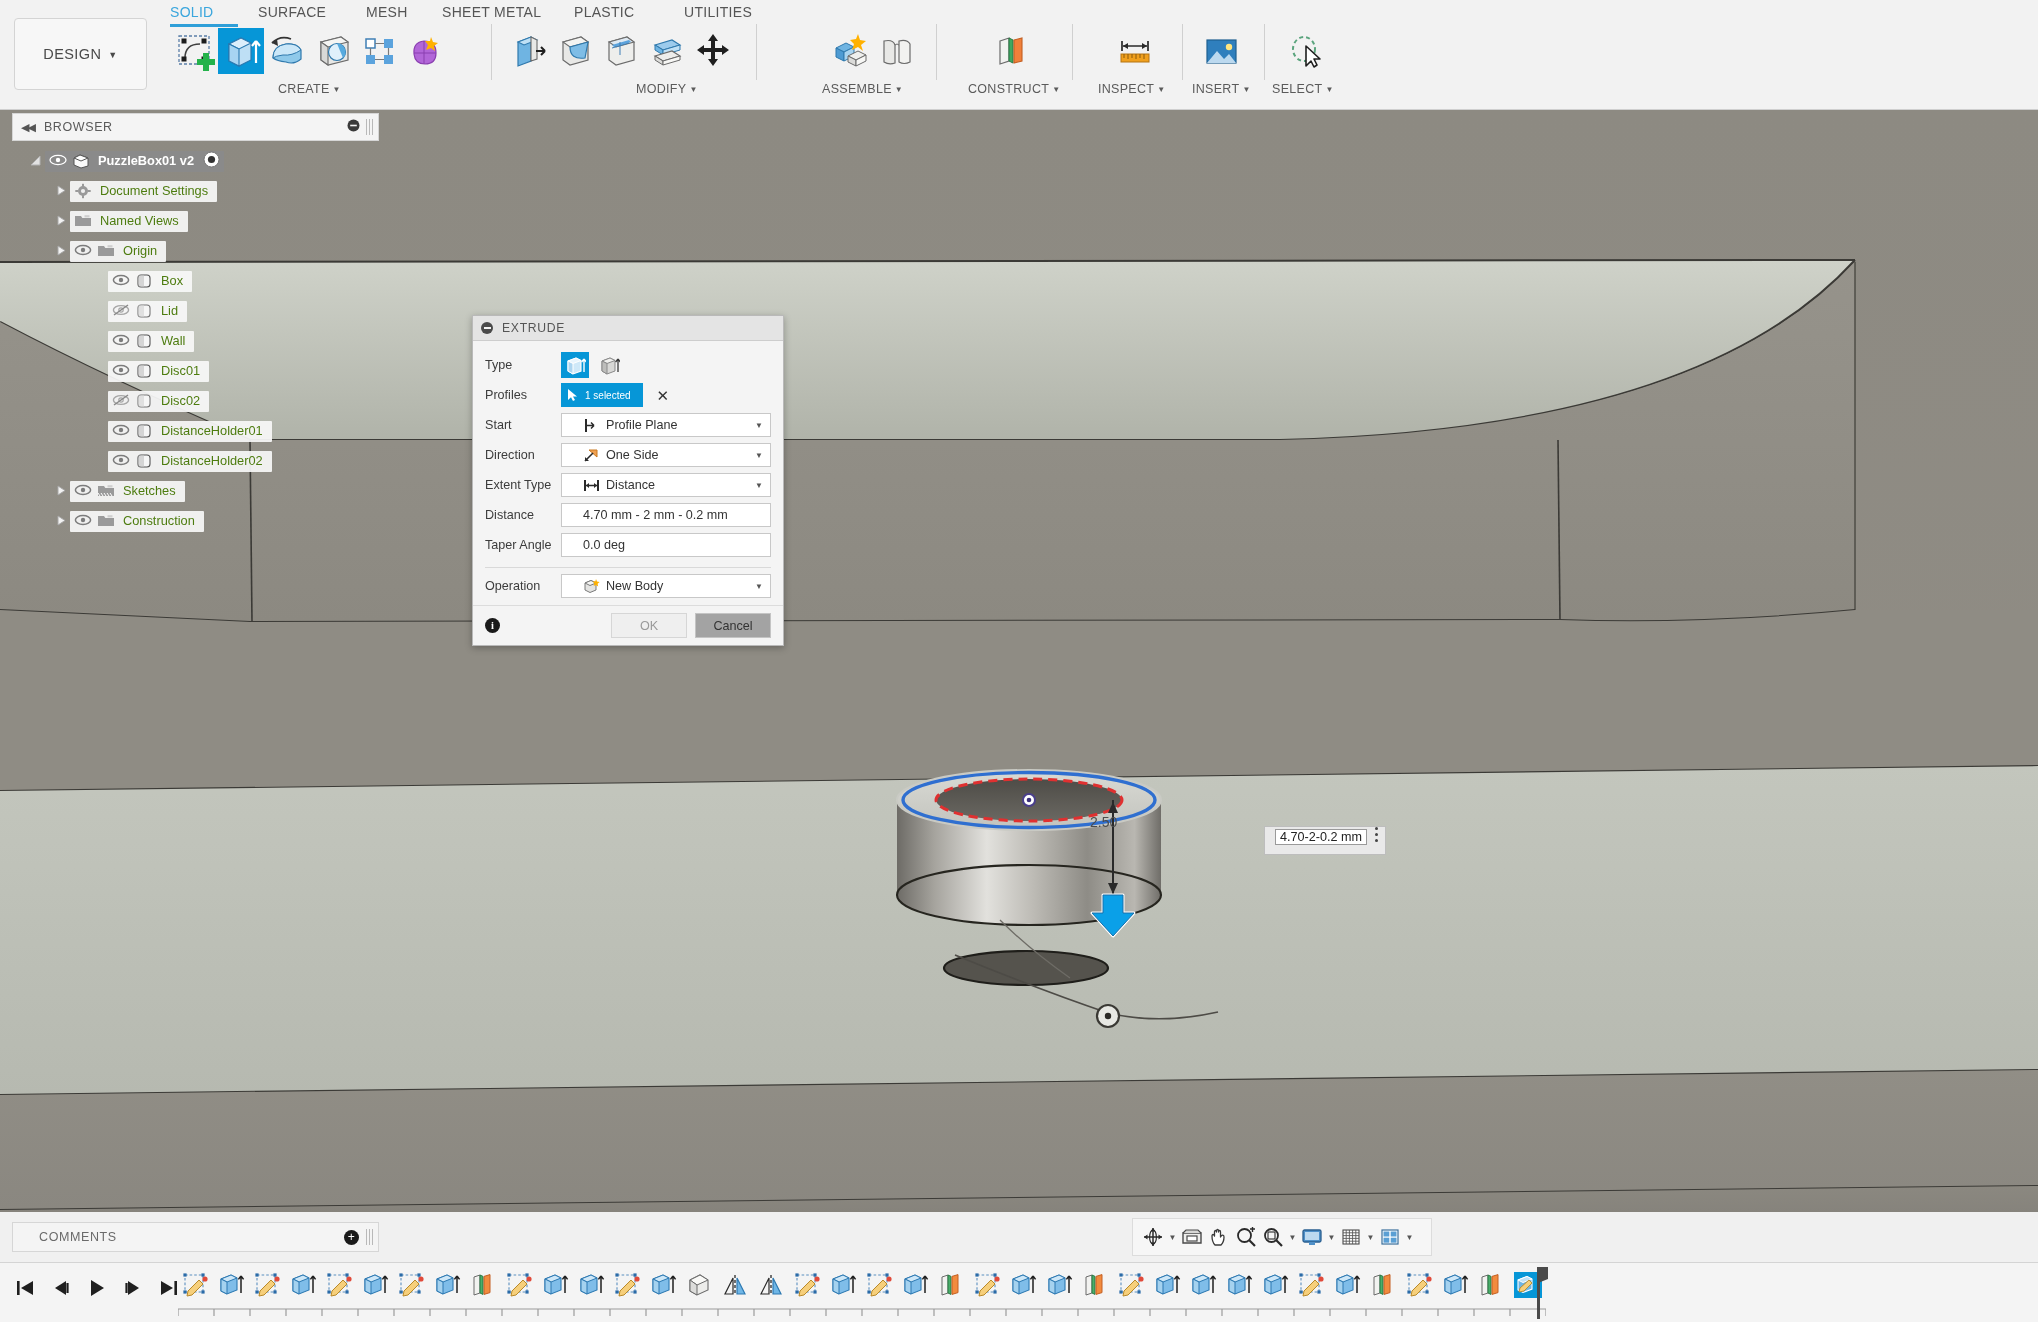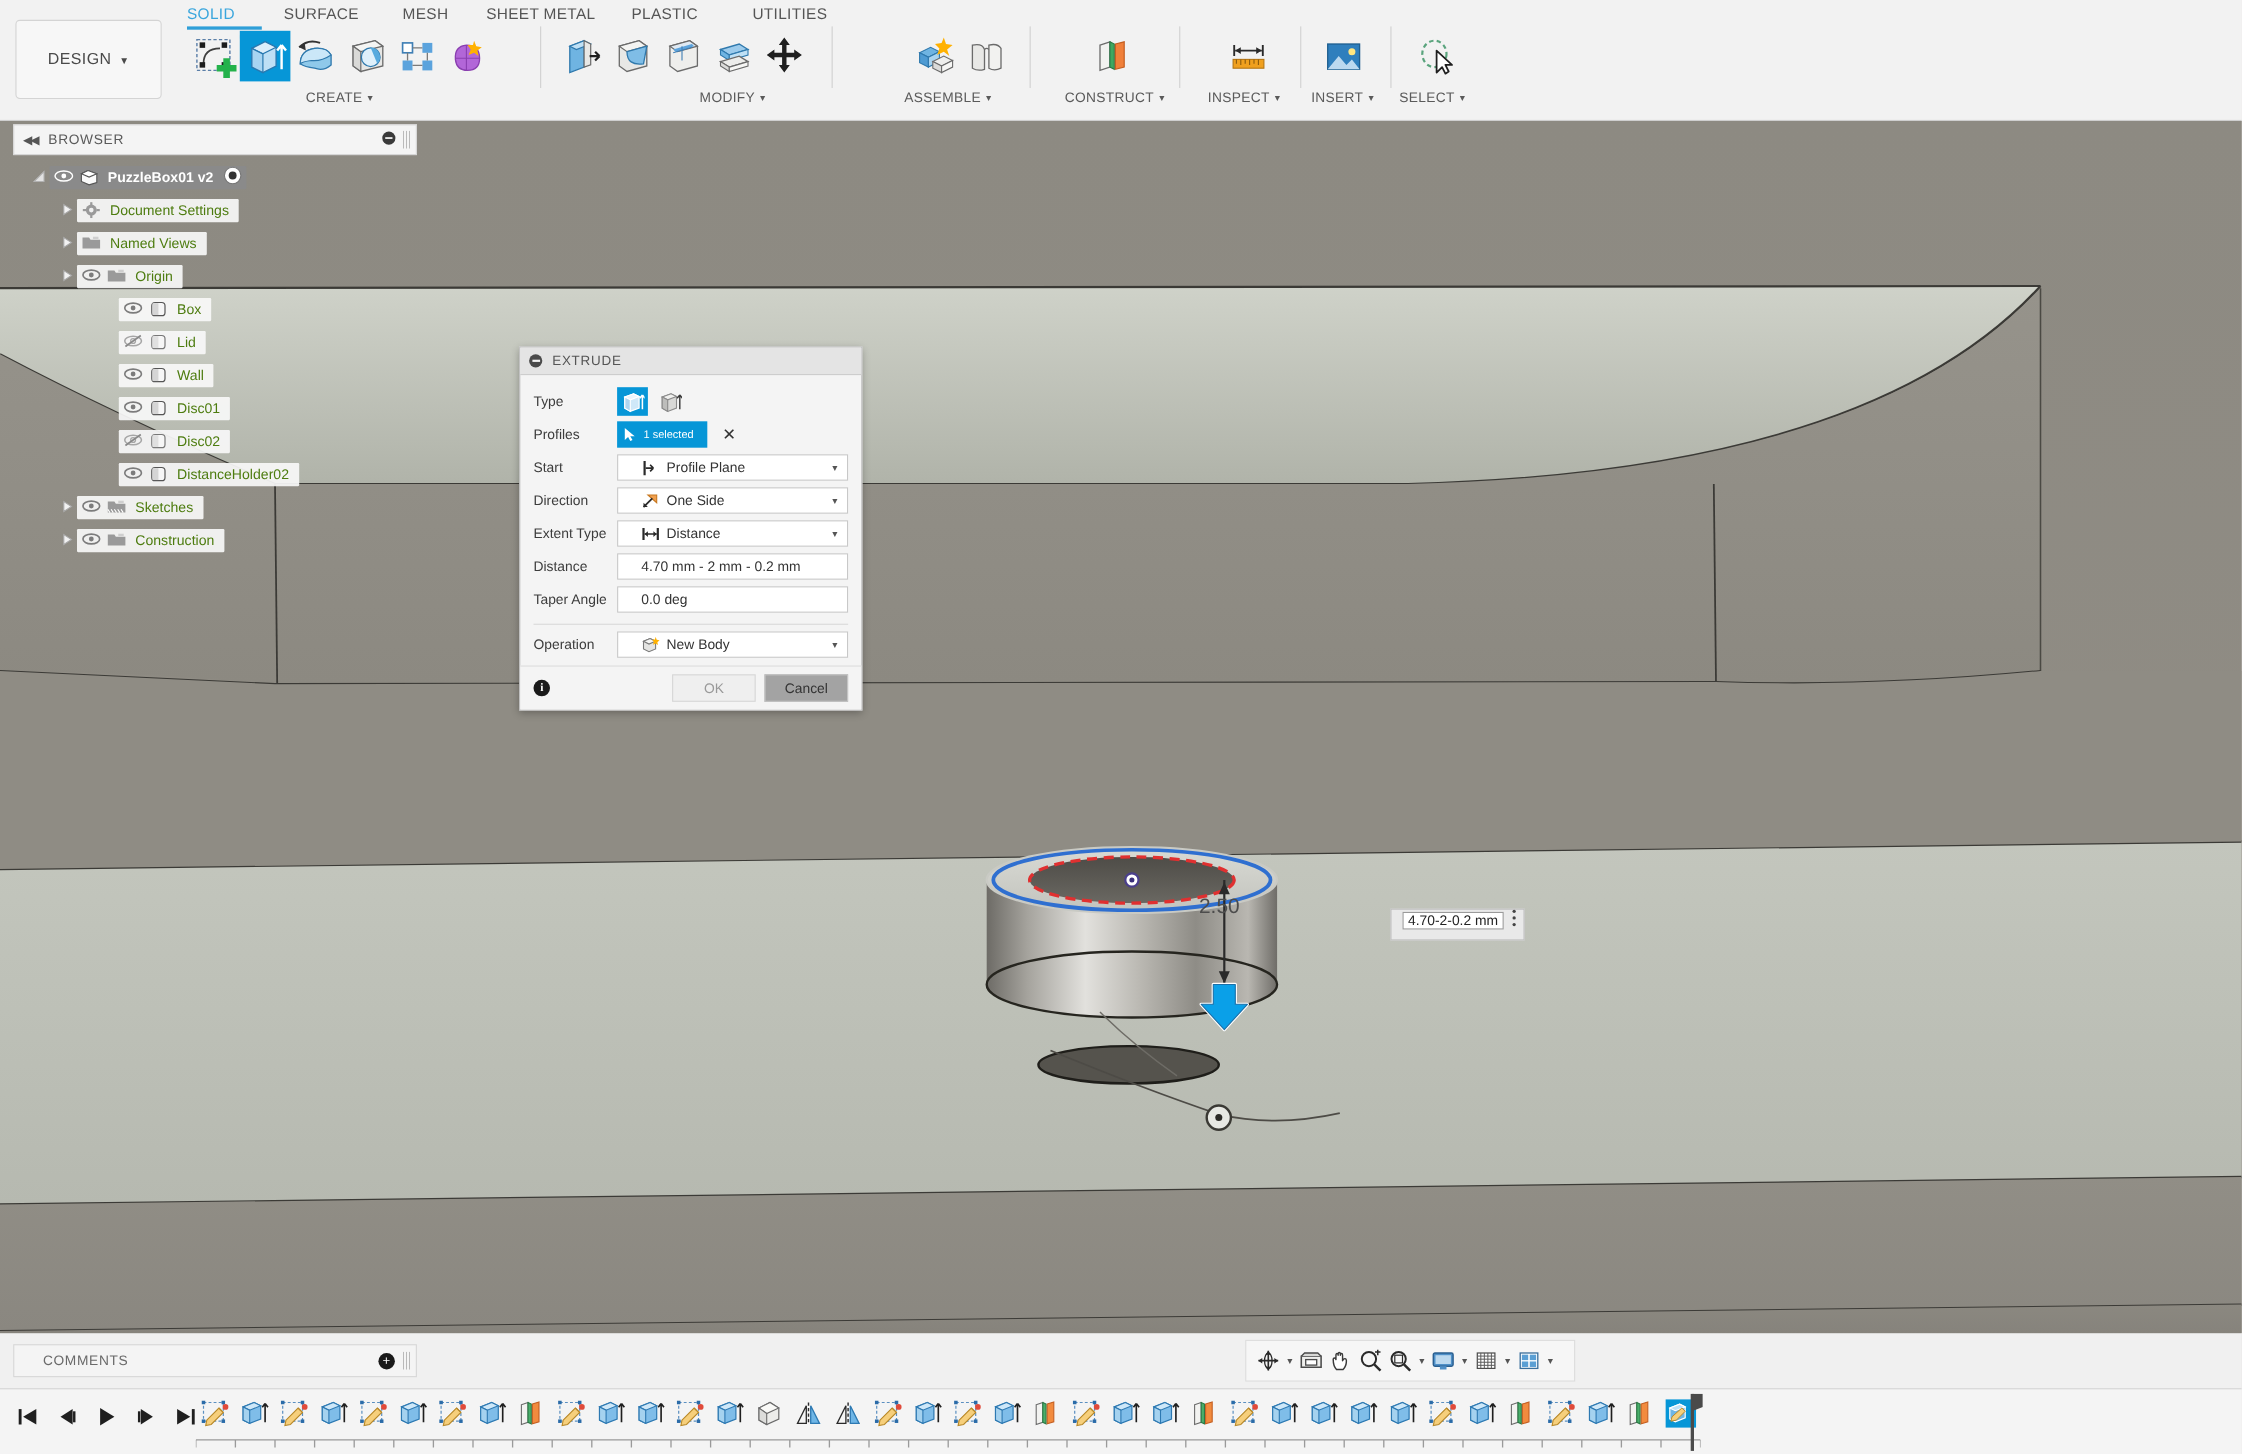--- a/index.html
+++ b/index.html
@@ -139,21 +139,21 @@
   .dimbox input {
     width:92px; border:1px solid #9a9a9a; background:#fff; margin:2px 0;
     font-size:12.6px; color:#222; padding:0 4px; font-family:"Liberation Sans",sans-serif;
   }
   .dimbox .kebab { width:18px; display:flex; flex-direction:column;
     align-items:center; justify-content:center; gap:3px; }
   .dimbox .kebab i { width:3px; height:3px; background:#444; border-radius:50%; display:block;}
 
   .dimlabel {
     position:absolute; left:1090px; top:704px;
-    font-size:19px; color:#4c4c4c; font-family:"Liberation Sans",sans-serif;
+    font-size:14px; color:#4c4c4c; font-family:"Liberation Sans",sans-serif;
   }
 
   
   .navbar {
     position:absolute; left:1132px; top:1218px; width:300px; height:38px;
     background:#f6f6f6; border:1px solid #dcdcdc;
     display:flex; align-items:center; padding:0 7px; gap:1px;
   }
   .navbar .nbi { width:26px; height:26px; display:flex; align-items:center; justify-content:center;}
   .navbar .ncar { font-size:8px; color:#555; width:11px; text-align:center; }
@@ -689,20 +689,38 @@
         <span class="fico">
           <svg width="18" height="16" viewBox="0 0 18 16">
               <rect x="3" y="2" width="12" height="12" rx="3" fill="#f6f6f6" stroke="#777" stroke-width="1.1"></rect>
               <rect x="3.6" y="2.6" width="5.4" height="10.8" fill="#e0e0e0"></rect>
             </svg>
         </span>
         <span class="tlabel">Disc02</span>
       </span>
     </div>
 
+    <div class="trow">
+      <span class="spacer" style="width:96px;"></span>
+      <span class="tw">
+        <span class="eye">
+          <svg width="18" height="12" viewBox="0 0 18 12">
+              <ellipse cx="9" cy="6" rx="7.6" ry="4.4" fill="none" stroke="#7c7c7c" stroke-width="1.5"></ellipse>
+              <circle cx="9" cy="6" r="2.2" fill="#7c7c7c"></circle>
+            </svg>
+        </span>
+        <span class="fico">
+          <svg width="18" height="16" viewBox="0 0 18 16">
+              <rect x="3" y="2" width="12" height="12" rx="3" fill="#f6f6f6" stroke="#555" stroke-width="1.1"></rect>
+              <rect x="3.6" y="2.6" width="5.4" height="10.8" fill="#d5d5d5"></rect>
+            </svg>
+        </span>
+        <span class="tlabel">DistanceHolder01</span>
+      </span>
+    </div>
 
     <div class="trow">
       <span class="spacer" style="width:96px;"></span>
       <span class="tw">
         <span class="eye">
           <svg width="18" height="12" viewBox="0 0 18 12">
               <ellipse cx="9" cy="6" rx="7.6" ry="4.4" fill="none" stroke="#7c7c7c" stroke-width="1.5"></ellipse>
               <circle cx="9" cy="6" r="2.2" fill="#7c7c7c"></circle>
             </svg>
         </span>

